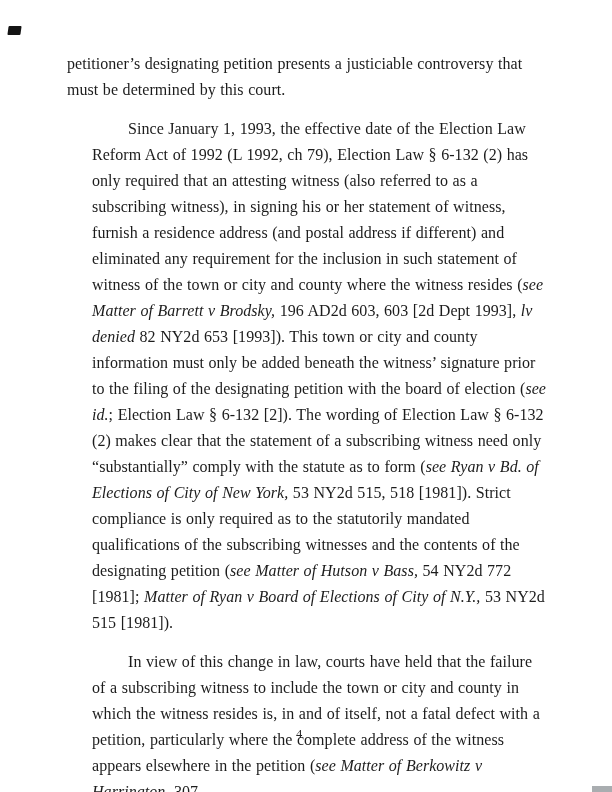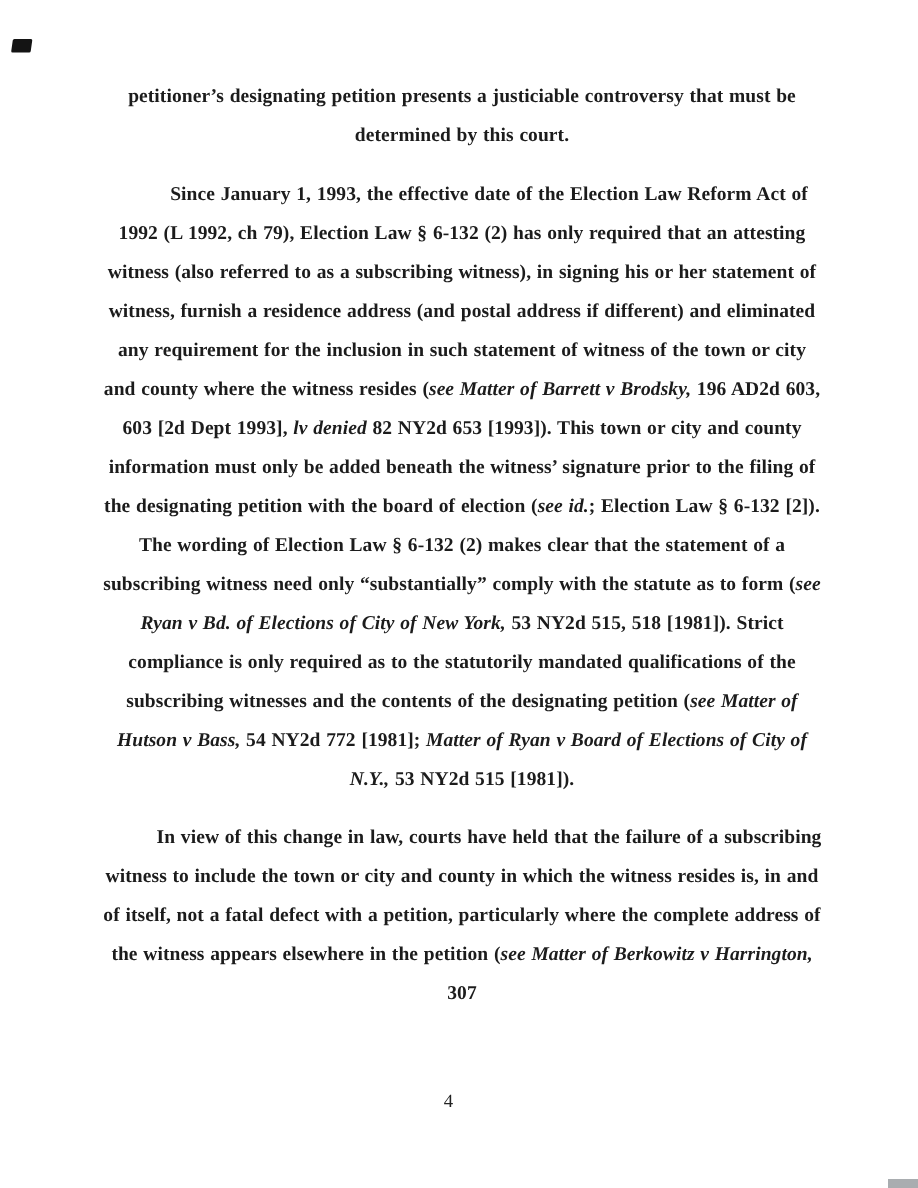--- a/index.html
+++ b/index.html
@@ -13,28 +13,27 @@
     color: #1c1c1c;
   }
   .content {
     position: absolute;
     left: 67px;
     top: 51px;
     width: 482px;
   }
   .para {
     margin: 0;
-    font-size: 13px;
+    font-size: 16px;
     line-height: 26px;
-    text-align: center;
+    text-align: left;
     letter-spacing: 0.05px;
     word-spacing: 0.5px;
-    font-weight: bold;
   }
-  .para + .para { margin-top: 13px; }
+  .para + .para { margin-top: 13px; margin-left: 25px; }
   .para.indent { text-indent: 36px; }
   .it { font-style: italic; }
   .page-number {
     position: absolute;
     left: 0;
     right: 14px;
     top: 727px;
     text-align: center;
     font-size: 12.5px;
     color: #222222;

